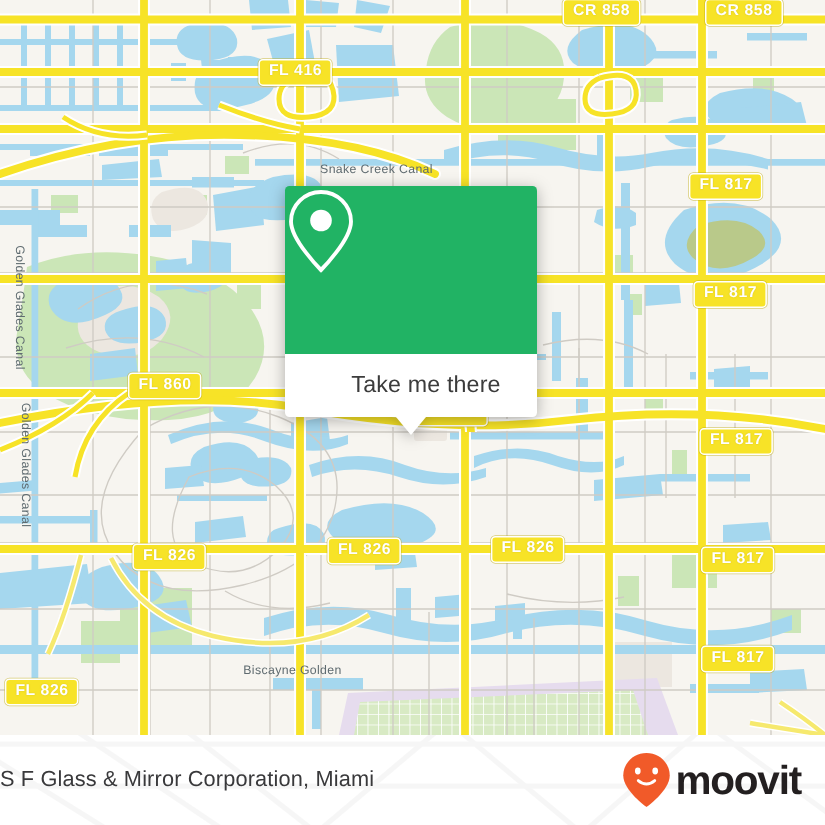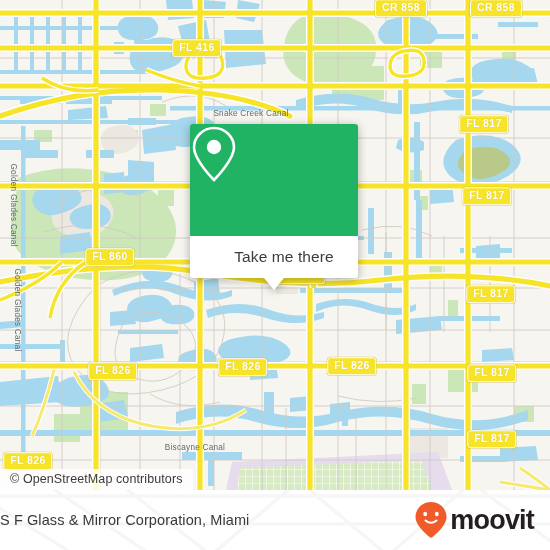--- a/index.html
+++ b/index.html
@@ -428,37 +428,36 @@
         <div class="shield" style="left: 352px; top: 366px;">FL 826</div>
         <div class="shield" style="left: 492px; top: 373px;">FL 817</div>
         <div class="shield" style="left: 492px; top: 439px;">FL 817</div>
         <div class="shield" style="left: 28px; top: 461px;">FL 826</div>
       </div>
 
     <div id="water-label-layer">
         <div class="water-label" style="left: 251px; top: 113px;">Snake Creek Canal</div>
         <div class="water-label vertical" style="left: 13px; top: 205px;">Golden Glades Canal</div>
         <div class="water-label vertical" style="left: 17px; top: 310px;">Golden Glades Canal</div>
-        <div class="water-label" style="left: 195px; top: 447px;">Biscayne Canal</div>
+        <div class="water-label" style="left: 195px; top: 447px;">Biscayne Golden</div>
       </div>
 
     <div id="popup">
       <div id="popup-head">
         <svg width="48" height="60" viewBox="0 0 48 60">
           <path d="M24 4 C13 4 4 12.8 4 23.6 C4 36 24 56 24 56 C24 56 44 36 44 23.6 C44 12.8 35 4 24 4 Z" fill="none" stroke="#ffffff" stroke-width="2.6"></path>
           <circle cx="24" cy="23" r="7.2" fill="#ffffff"></circle>
         </svg>
       </div>
       <div id="popup-foot">
         <span>Take me there</span>
       </div>
       <div id="popup-tail"></div>
     </div>
 
-    <div id="attribution">© OpenStreetMap contributors</div>
   </div>
 
   <div id="footer">
     <svg id="footer-watermark" viewBox="0 0 550 60">
       <g stroke="#efefef" stroke-width="3.5" fill="none">
         <path d="M-20 6 L70 62"></path>
         <path d="M40 -10 L150 64"></path>
         <path d="M120 -6 L212 66"></path>
         <path d="M210 66 L300 -10"></path>
         <path d="M300 -8 L386 64"></path>

